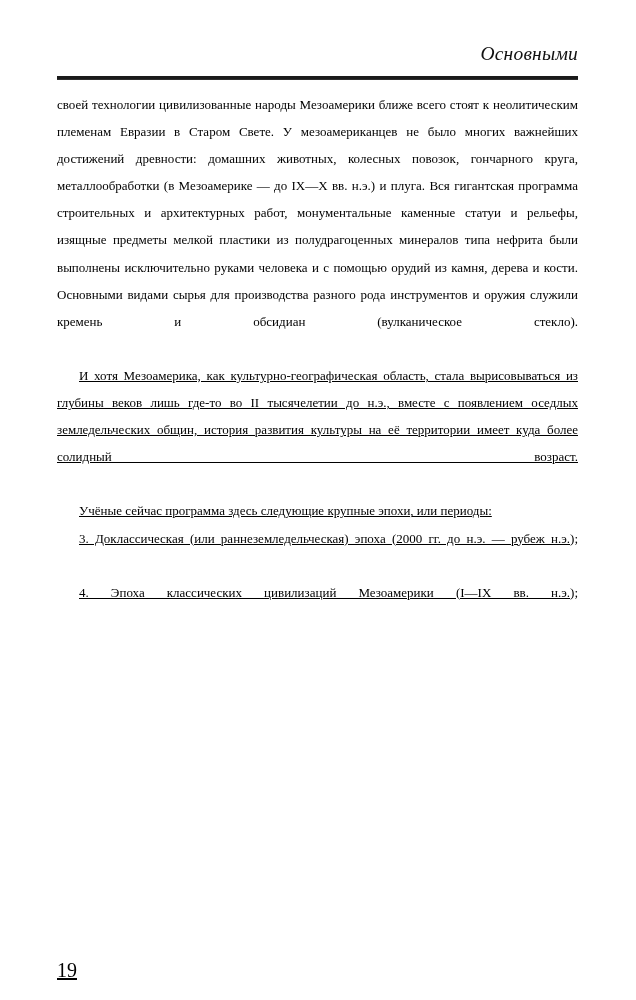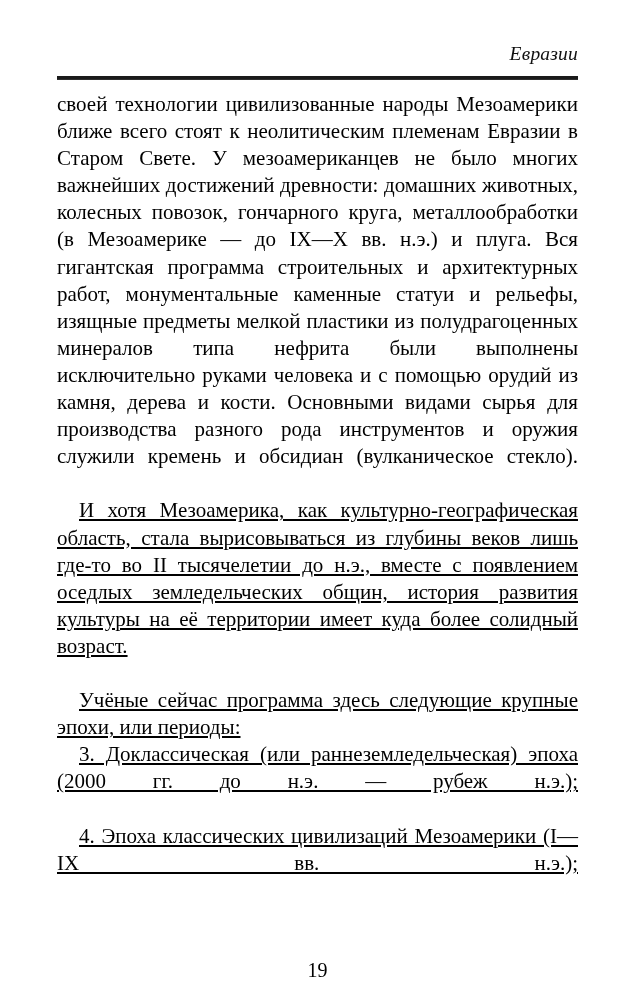--- a/index.html
+++ b/index.html
@@ -68,21 +68,21 @@
   
   .text-block {
     position: absolute;
     left: 57px;
     top: 91px;
     width: 521px;
   }
 
   p.para {
     margin: 0;
-    font-size: 21px;
+    font-size: 13px;
     line-height: 27.1px;
     text-align: justify;
     text-justify: inter-word;
     word-spacing: 0px;
     hyphens: manual;
   }
 
   p.indent {
     text-indent: 22px;
     text-decoration: underline;
@@ -97,32 +97,33 @@
   p.para.nolast::after {
     content: none;
   }
 
   
   .folio {
     position: absolute;
     left: 57px;
     top: 957px;
     width: 521px;
-    text-align: center;
+    text-align: left;
     font-size: 20px;
     line-height: 26px;
     color: #000000;
+    text-decoration: underline;
   }
 </style>
 </head>
 <body>
 
 <div class="page">
 
-  <div class="running-head">Евразии</div>
+  <div class="running-head">Основными</div>
 
   <div class="head-rule">
     <div class="bar-thick"></div>
     <div class="bar-thin"></div>
   </div>
 
   <div class="text-block">
 
     <p class="para">своей технологии цивилизованные народы Мезоамерики ближе всего стоят к неолитическим племенам Евразии в Старом Свете. У мезоамериканцев не было многих важнейших достижений древности: домашних животных, колесных повозок, гончарного круга, металлообработки (в Мезоамерике — до IX—X вв. н.э.) и плуга. Вся гигантская программа строительных и архитектурных работ, монументальные каменные статуи и рельефы, изящные предметы мелкой пластики из полудрагоценных минералов типа нефрита были выполнены исключительно руками человека и с помощью орудий из камня, дерева и кости. Основными видами сырья для производства разного рода инструментов и оружия служили кремень и обсидиан (вулканическое стекло).</p>
 

